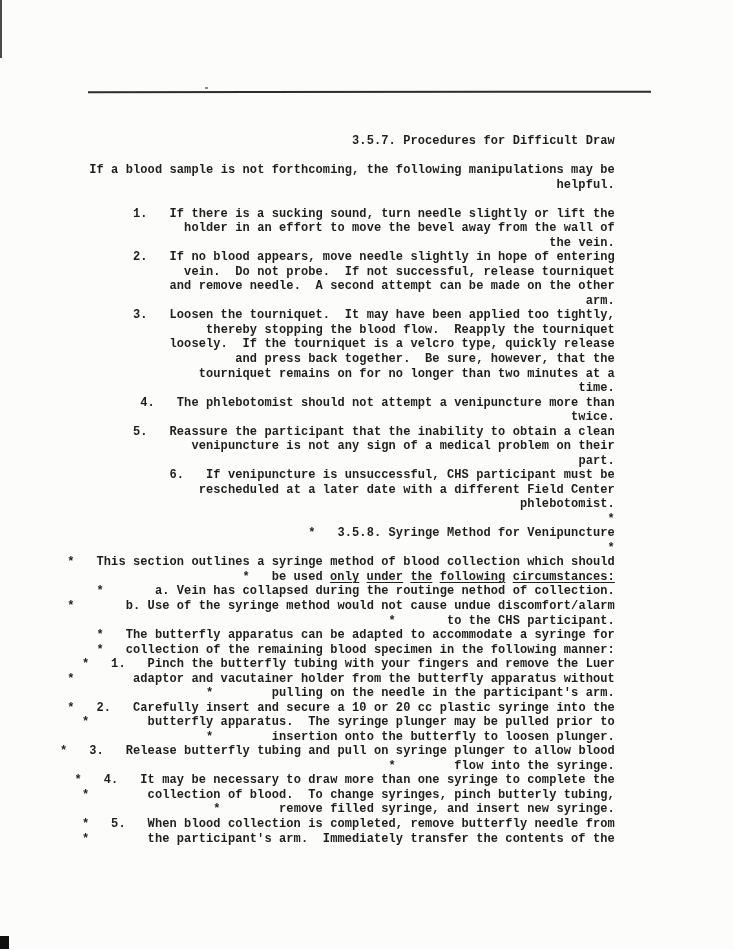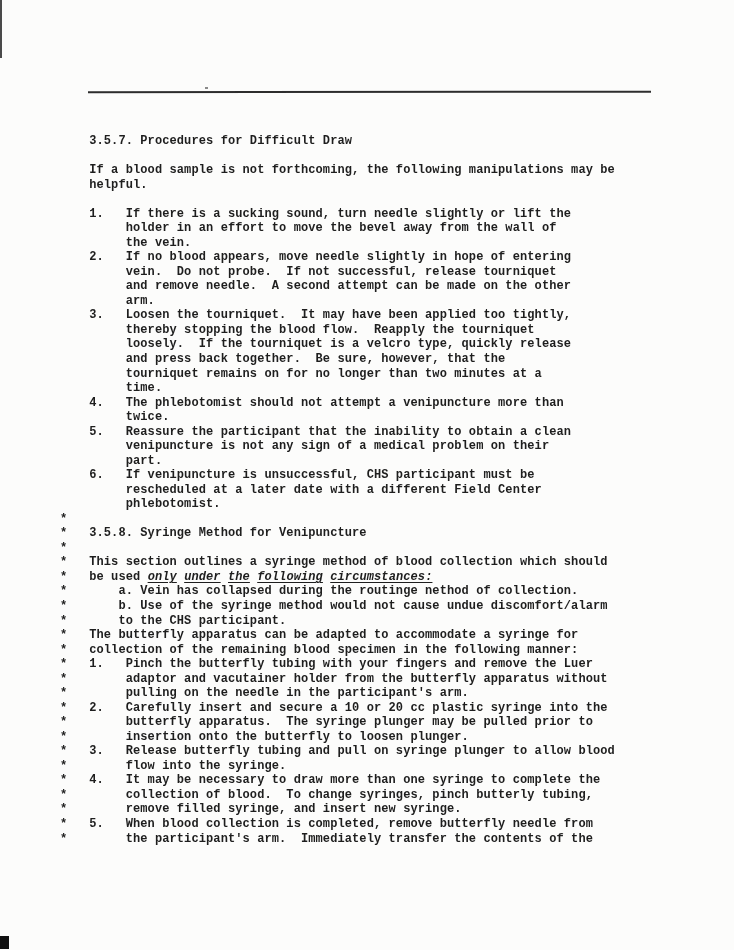--- a/index.html
+++ b/index.html
@@ -15,23 +15,24 @@
     position:absolute; left:88px; top:91px;
     width:563px; height:2px; background:#2d2d2d;
     transform:rotate(-0.06deg);
   }
   .doc-body {
     position:absolute; left:60px; top:134px;
     font-size:12px; line-height:14.53px; font-weight:700;
     color:#1e1e1e;
     white-space:pre;
     letter-spacing:0.1px;
+    text-align:right;
   }
   .line { min-height:14.53px; }
-  .u { text-decoration:underline; text-decoration-thickness:1px; text-underline-offset:2px;font-style:italic; }
+  .u { text-decoration:underline; text-decoration-thickness:1px; text-underline-offset:2px; }
   .edge-line-left { position:absolute; left:0; top:0; width:2px; height:58px; background:#4a4a4a; }
   .corner-mark { position:absolute; left:0; top:936px; width:9px; height:13px; background:#101010; }
   .speck { position:absolute; left:205px; top:87px; width:3px; height:2px; background:#8a8a8a; }
 </style>
 </head>
 <body>
 
 <div class="scan-page">
   <div class="edge-line-left"></div>
   <div class="speck"></div>

